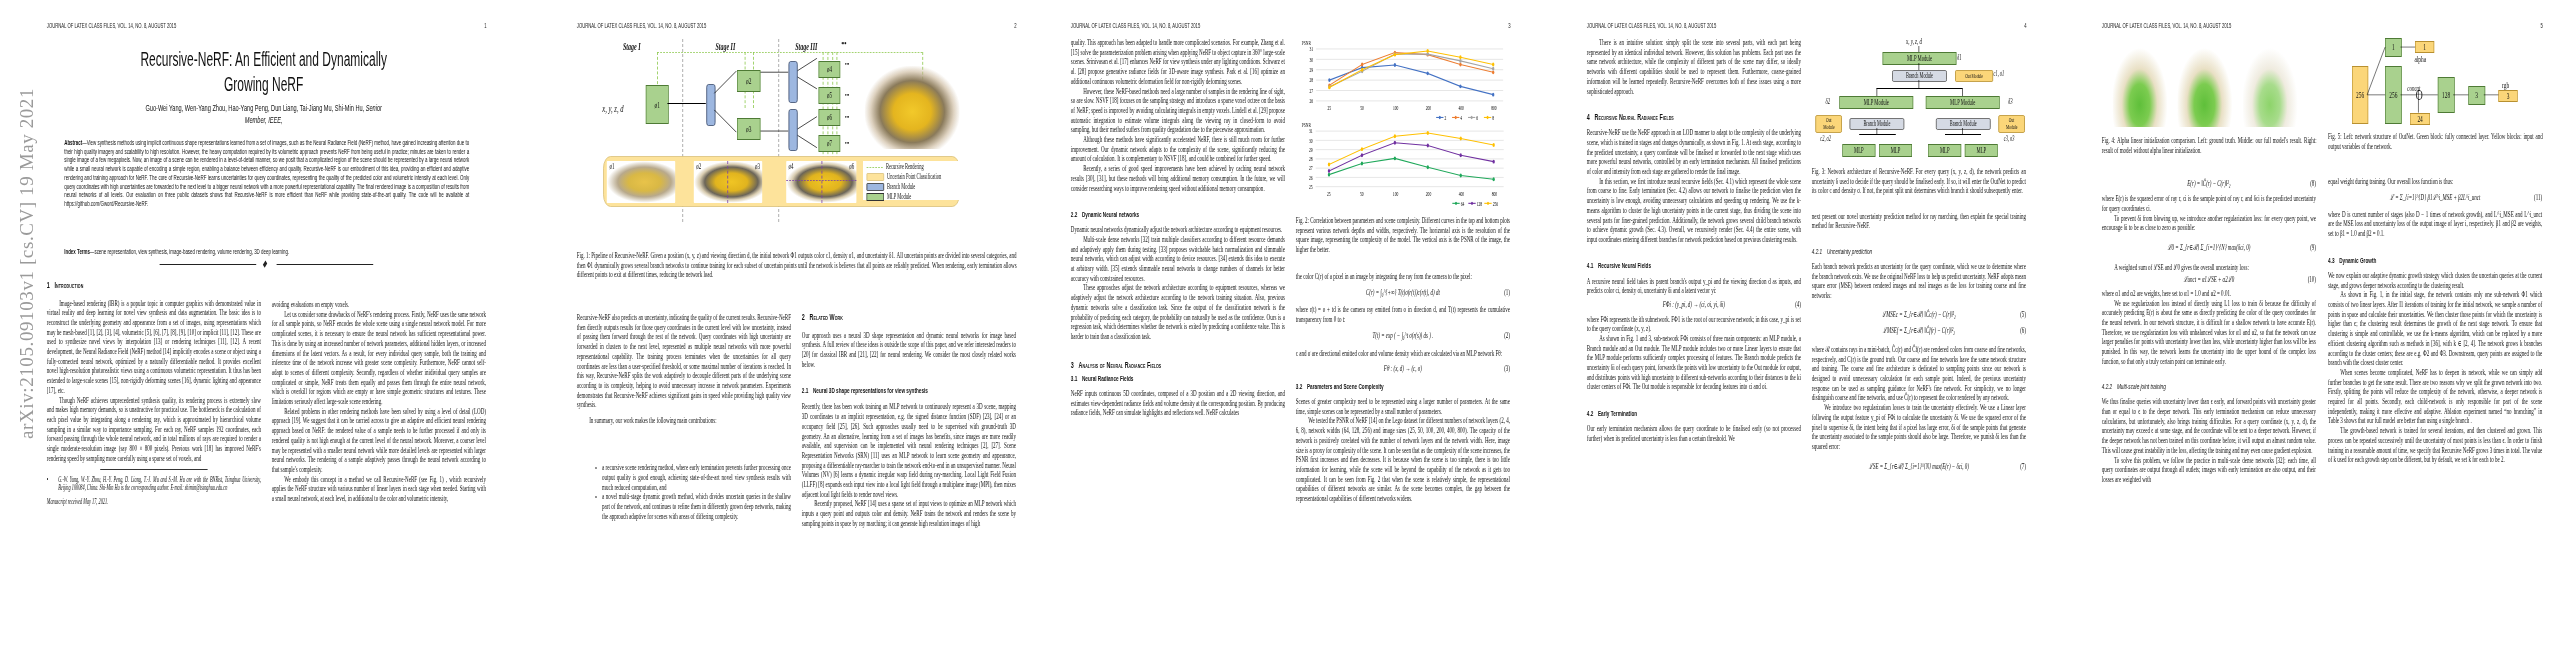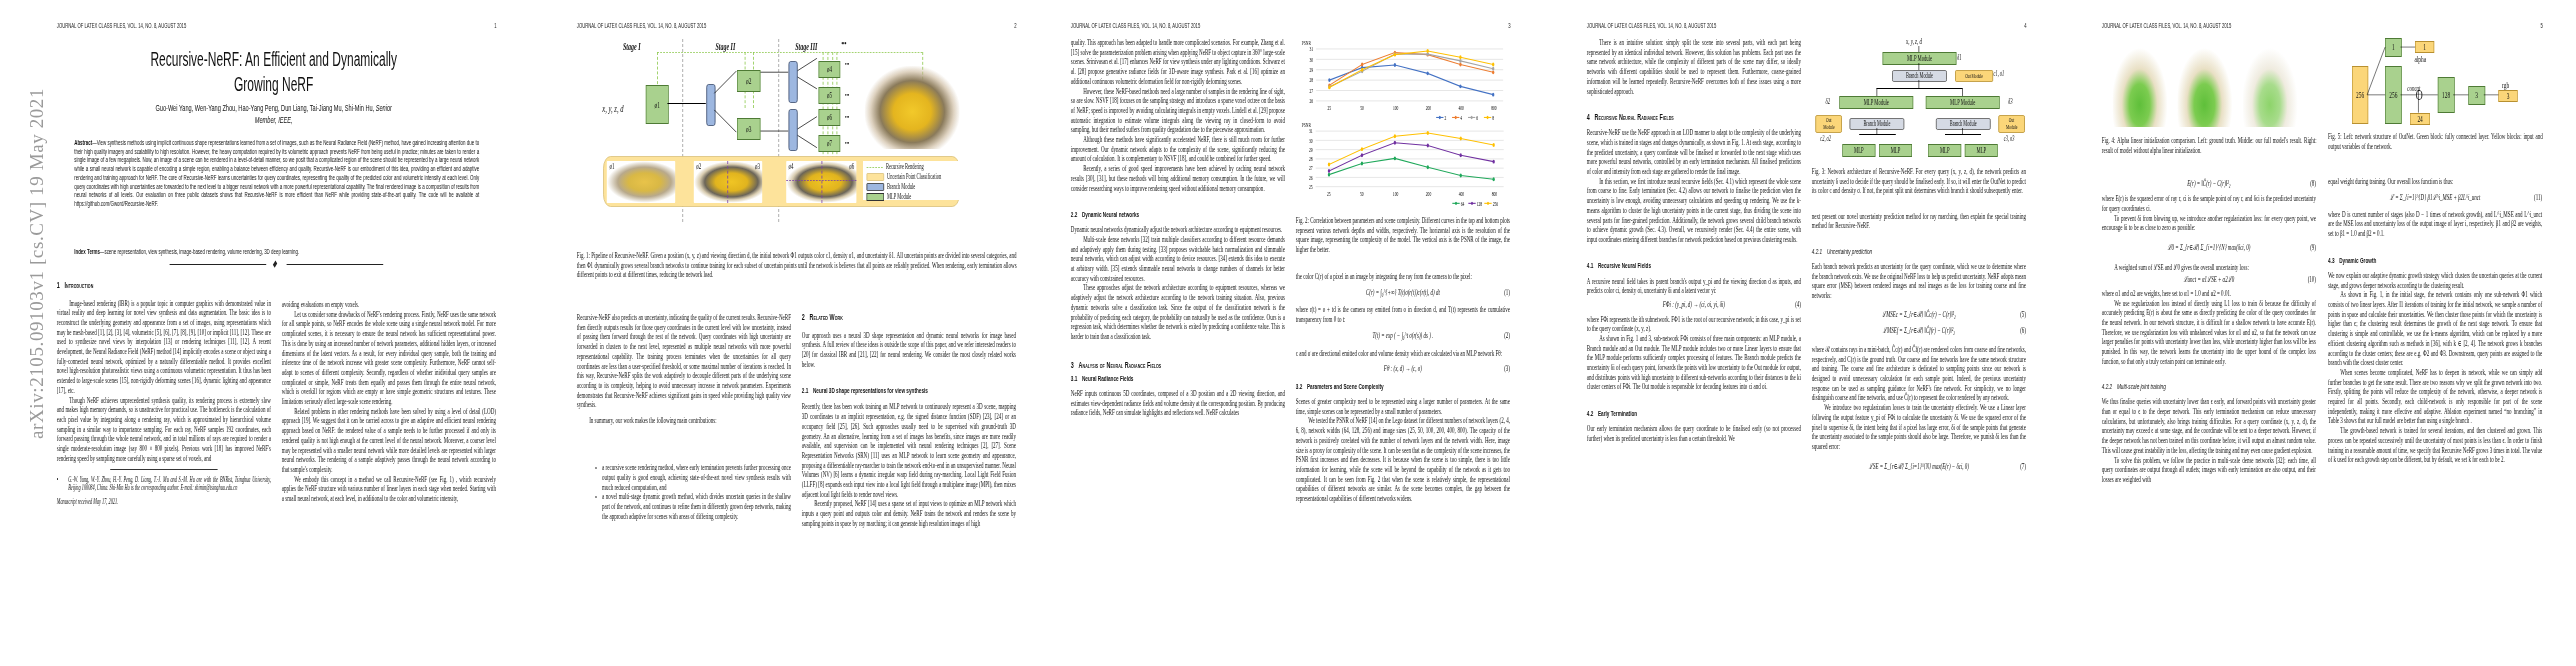--- a/index.html
+++ b/index.html
@@ -37,21 +37,21 @@
   .box-b{position:absolute;background:#9db7e0;border:0.8px solid #3a4a6a;border-radius:3.3px;}
   .box-y{position:absolute;background:#fbd679;border:0.8px solid #b89030;display:flex;align-items:center;justify-content:center;font-family:"Liberation Serif",serif;}
   .box-gr{position:absolute;background:#d5dae4;border:0.8px solid #555;border-radius:2.2px;display:flex;align-items:center;justify-content:center;font-family:"Liberation Serif",serif;}
   .lbl{position:absolute;font-family:"Liberation Serif",serif;font-style:italic;}
   .photo{position:absolute;border-radius:1.1px;}
   svg{position:absolute;overflow:visible;}
 </style>
 </head>
 <body>
 
-<div class="page" style="left:16px;padding-left:20px;">
+<div class="page" style="left:6px;padding-left:20px;">
  <div class="inner">
   <div class="hdr">JOURNAL OF LATEX CLASS FILES, VOL. 14, NO. 8, AUGUST 2015</div>
   <div class="pno">1</div>
 
   <div class="title">
     <div>Recursive-NeRF: An Efficient and Dynamically</div>
     <div>Growing NeRF</div>
   </div>
   <div class="authors">
     <div><span>Guo-Wei Yang, Wen-Yang Zhou, Hao-Yang Peng, Dun Liang, Tai-Jiang Mu, Shi-Min Hu,</span> <i>Senior</i></div>

